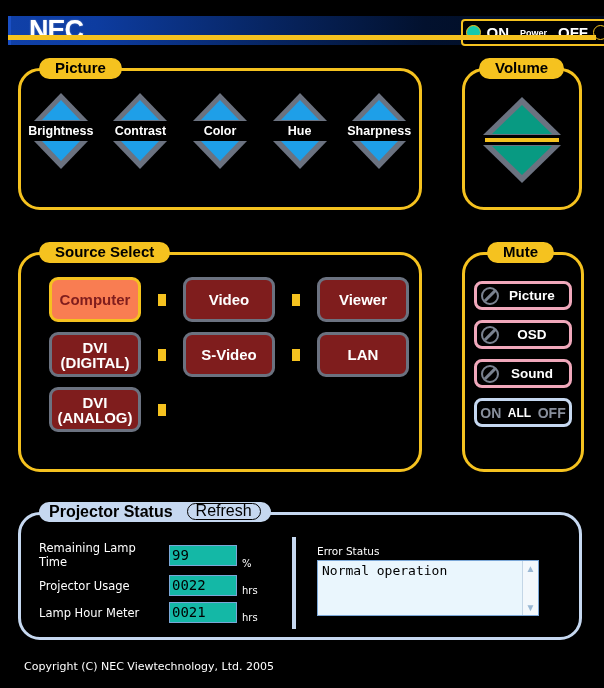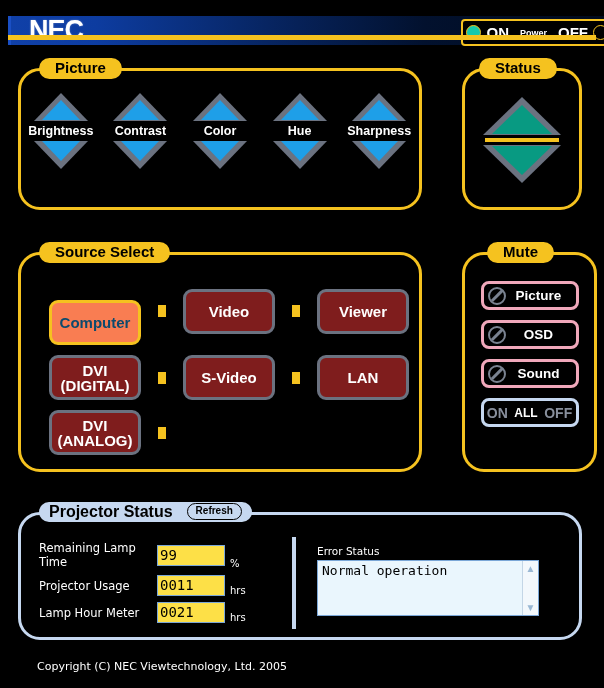--- a/index.html
+++ b/index.html
@@ -233,32 +233,31 @@
     align-items: center;
     justify-content: center;
     text-align: center;
     line-height: 15px;
     box-sizing: border-box;
     white-space: pre-line;
   }
   .src-btn.selected {
     background: #f97d52;
     border-color: #f5c21f;
-    color: #0c4a6e;
-    margin-top: 23px;
+    color: #7f1d1d;
   }
   .src-sep {
     width: 8px; height: 12px;
     background: #f5c21f;
     margin: 0 17px;
   }
   .src-spacer { width: 92px; }
 
   
-  #mute-panel { left: 462px; top: 252px; width: 135px; height: 220px; }
+  #mute-panel { left: 462px; top: 252px; width: 122px; height: 220px; }
   #mute-panel .panel-legend { left: 22px; }
   .mute-list {
     position: absolute;
     left: 0; top: 26px;
     width: 100%;
     display: flex;
     flex-direction: column;
     align-items: center;
     gap: 10px;
   }
@@ -318,50 +317,51 @@
   }
 
   
   #status-panel { left: 18px; top: 512px; width: 564px; height: 128px; }
   #status-panel .panel-legend { left: 18px; display: flex; align-items: center; gap: 14px; }
   .refresh-btn {
     border: 1.5px solid #000;
     border-radius: 9px;
     background: #c6d8f0;
     color: #000;
-    font-size: 10px;
-    font-weight: bold;
+    font-size: 16px;
+    font-weight: normal;
     padding: 0px 8px 1px 8px;
     line-height: 14px;
   }
   .status-left {
     position: absolute;
     left: 18px; top: 26px;
   }
   .status-row {
     display: flex;
     align-items: center;
     margin-bottom: 6px;
   }
   .status-label {
     width: 118px;
     font-size: 11.5px;
     color: #ffffff;
     font-family: "DejaVu Sans", sans-serif;
   }
   .status-input {
     width: 68px; height: 21px;
-    background: #fde047;
+    background: #14b8a6;
     border: 1.5px solid #7ba7d7;
     color: #000;
     font-size: 14px;
     font-family: "DejaVu Sans Mono", monospace;
     box-sizing: border-box;
     padding: 0 2px;
     line-height: 18px;
+    margin-left: 12px;
   }
   .status-unit {
     font-size: 10px;
     color: #ffffff;
     margin-left: 5px;
     align-self: flex-end;
     font-family: "DejaVu Sans", sans-serif;
   }
   .status-divider {
     position: absolute;
@@ -414,21 +414,20 @@
     line-height: 10px;
   }
 
   
   .footer {
     position: absolute;
     left: 24px; top: 660px;
     font-size: 11px;
     color: #ffffff;
     font-family: "DejaVu Sans", sans-serif;
-    margin-left: 13px;
   }
 </style>
 </head>
 <body>
 
 <div class="header-wrap">
   <div class="nec-logo">NEC</div>
   <div class="power-box">
     <div class="power-led on"></div>
     <div class="power-label-on">ON</div>
@@ -470,21 +469,21 @@
     <div class="pic-item">
       <div class="tri-up-outer"></div>
       <div class="pic-label">Sharpness</div>
       <div class="tri-down-outer"></div>
     </div>
 
   </div>
 </div>
 
 <div class="panel" id="volume-panel">
-  <div class="panel-legend">Status</div>
+  <div class="panel-legend">Volume</div>
   <div class="vol-stack">
     <div class="vol-up-outer"></div>
     <div class="vol-bar"></div>
     <div class="vol-down-outer"></div>
   </div>
 </div>
 
 <div class="panel" id="source-panel">
   <div class="panel-legend">Source Select</div>
   <div class="src-grid">
@@ -553,21 +552,21 @@
   <div class="status-left">
 
     <div class="status-row">
       <div class="status-label">Remaining Lamp Time</div>
       <div class="status-input">99</div>
       <div class="status-unit">%</div>
     </div>
 
     <div class="status-row">
       <div class="status-label">Projector Usage</div>
-      <div class="status-input">0011</div>
+      <div class="status-input">0022</div>
       <div class="status-unit">hrs</div>
     </div>
 
     <div class="status-row">
       <div class="status-label">Lamp Hour Meter</div>
       <div class="status-input">0021</div>
       <div class="status-unit">hrs</div>
     </div>
 
   </div>

